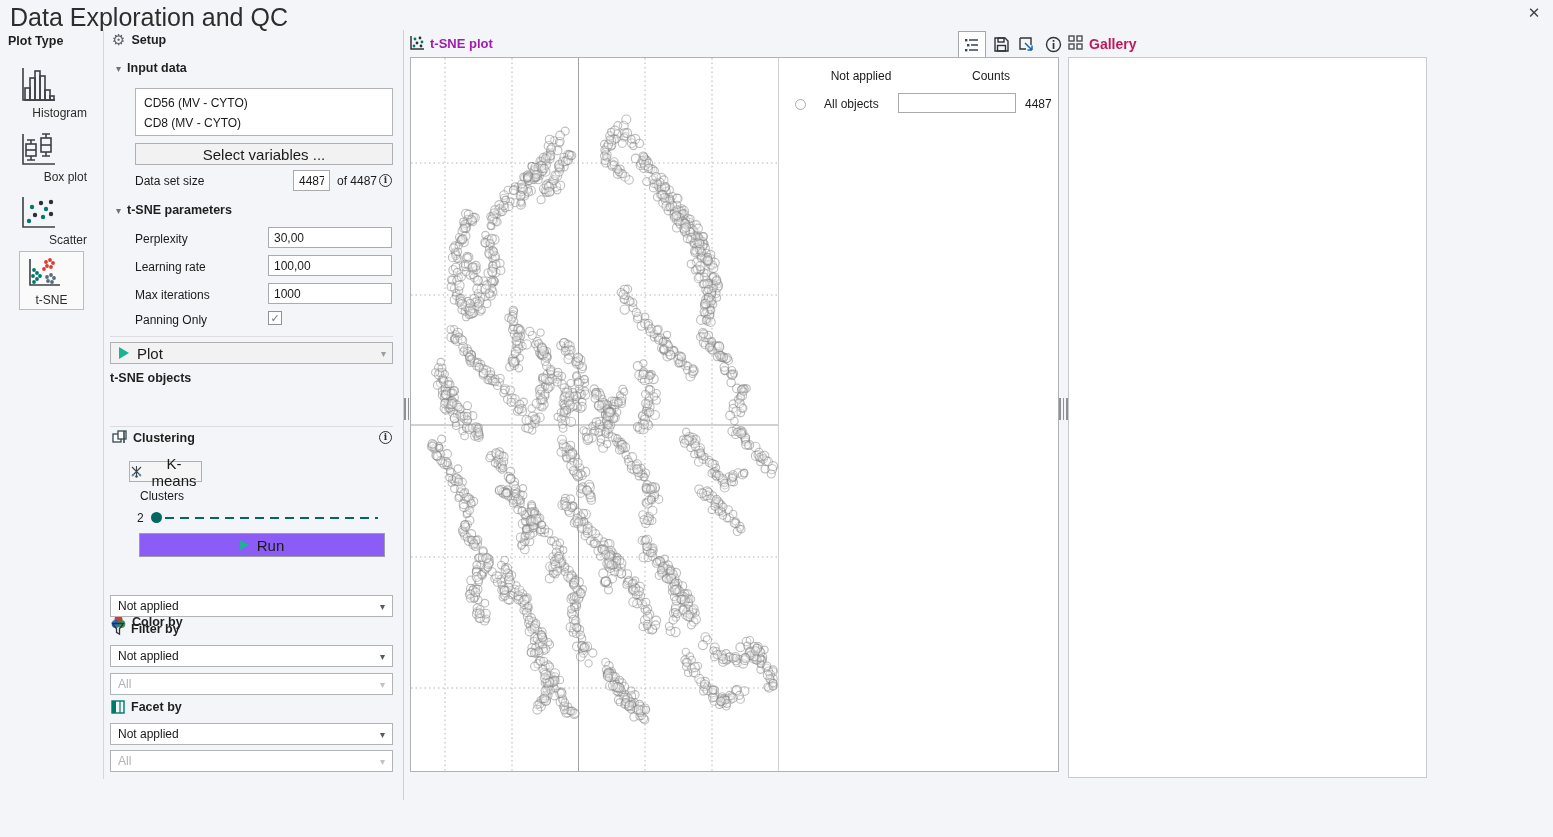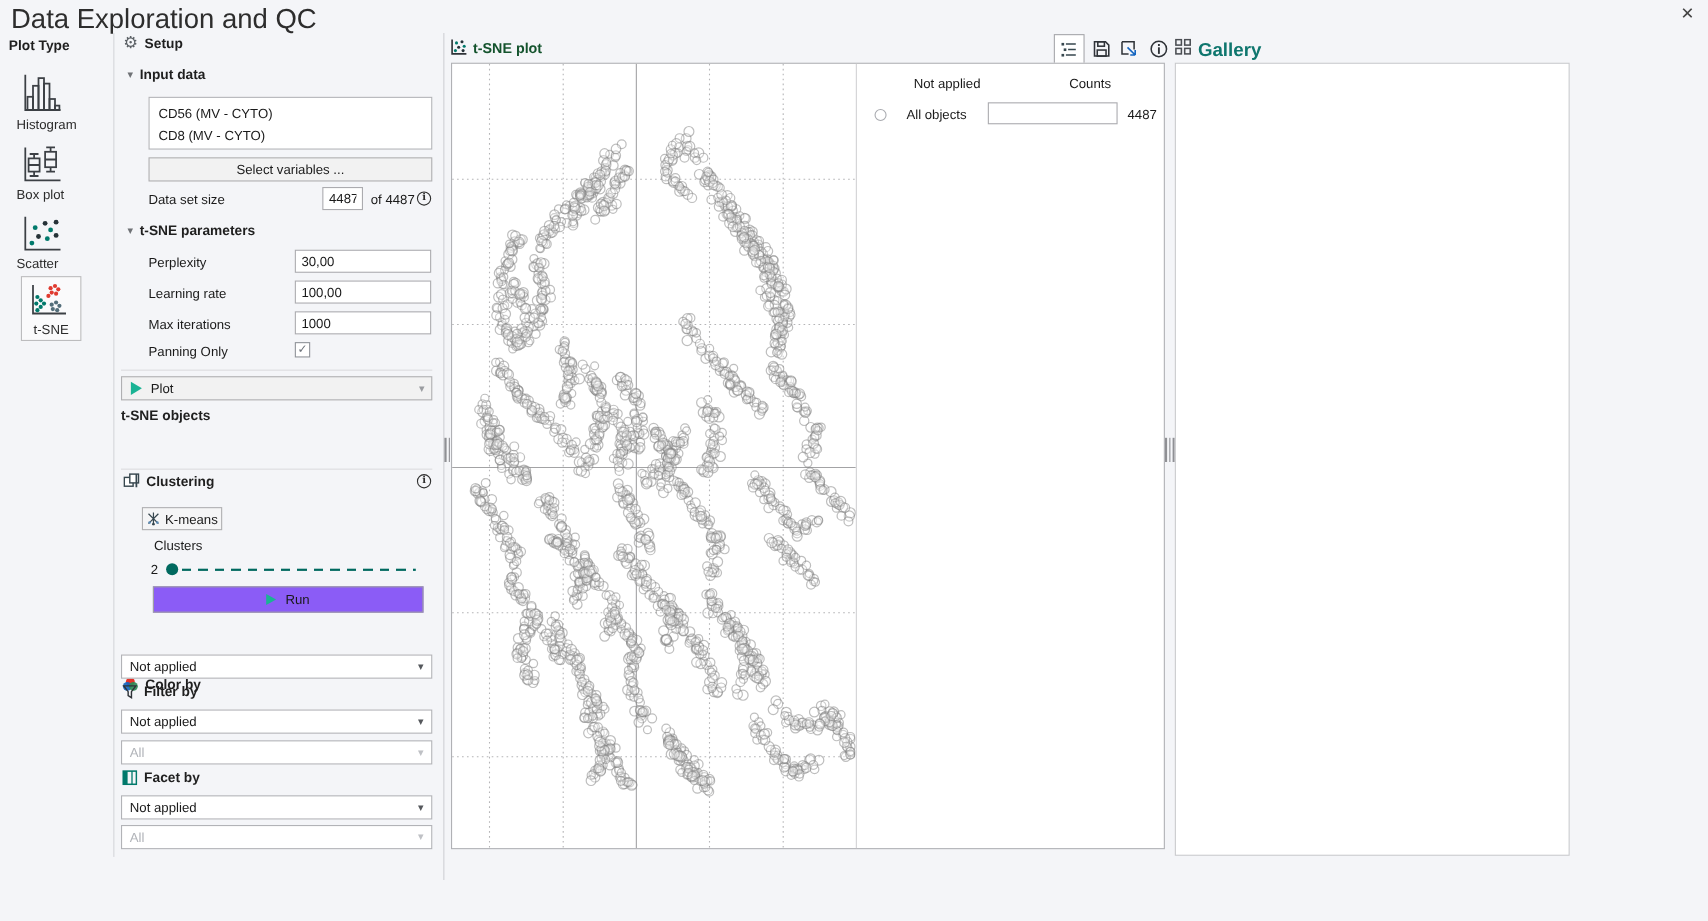--- a/index.html
+++ b/index.html
@@ -11,53 +11,53 @@
 
   
   .win-title{left:10px;top:3px;font-size:25px;color:#2d2d2d;}
   .close-x{right:8px;top:2px;width:22px;height:22px;text-align:center;line-height:22px;font-size:15px;color:#444;cursor:pointer;}
   .close-x::before{content:"\2715";}
 
   
   .rail-divider{left:103px;top:30px;width:1px;height:749px;background:#d5d6da;}
   .mid-divider{left:403px;top:30px;width:1px;height:770px;background:#cfd0d4;}
   .rail-title{left:8px;top:34px;}
-  .pt-item{width:72px;text-align:left;font-size:12px;color:#2b2b2b;}
-  .pt-card{left:19px;top:251px;width:55px;height:59px;background:#fafafb;border:1px solid #bcbcbe;box-sizing:border-box;text-align:center;}
+  .pt-item{width:72px;text-align:right;font-size:12px;color:#2b2b2b;}
+  .pt-card{left:19px;top:251px;width:65px;height:59px;background:#fafafb;border:1px solid #bcbcbe;box-sizing:border-box;text-align:center;}
   .pt-label{display:block;margin-top:2px;font-size:12px;color:#2b2b2b;}
 
   
   .sec-head{display:flex;align-items:center;gap:6px;}
   .chev{color:#6f7276;font-size:10px;}
   .chev::before{content:"\25BE";}
   .gear{color:#5c6166;font-size:15px;line-height:15px;}
   .gear::before{content:"\2699";}
   .varbox{left:135px;top:88px;width:258px;height:48px;background:#fff;border:1px solid #b3b4b8;box-sizing:border-box;padding:4px 8px;font-size:12px;color:#1a1a1a;line-height:20px;}
-  .btn{background:#f2f2f2;border:1px solid #b0b0b2;box-sizing:border-box;font-size:12px;color:#1a1a1a;text-align:center;}
+  .btn{background:#f2f2f2;border:1px solid #b0b0b2;box-sizing:border-box;font-size:15px;color:#1a1a1a;text-align:center;}
   .inp{background:#fff;border:1px solid #ababaf;box-sizing:border-box;font-size:12px;color:#1a1a1a;padding:0 5px;font-family:"Liberation Sans","DejaVu Sans",sans-serif;}
   input.inp{outline:none;}
   .info-circ{width:13px;height:13px;border:1.4px solid #2f2f2f;border-radius:50%;box-sizing:border-box;font-size:9px;font-weight:bold;color:#2f2f2f;text-align:center;line-height:10.5px;font-family:"DejaVu Serif",serif;}
   .info-circ::before{content:"i";}
   .checkbox{width:14px;height:14px;border:1px solid #8f9399;background:#fff;box-sizing:border-box;font-size:11px;line-height:12px;text-align:center;color:#6d737b;}
   .hr{height:1px;background:#dcdcde;}
   .split-btn{left:110px;top:342px;width:283px;height:22px;display:flex;align-items:center;}
   .play{width:0;height:0;border-style:solid;border-width:6px 0 6px 10px;border-color:transparent transparent transparent #1ab394;}
   .dd-arrow{color:#55585c;font-size:10px;}
   .dd-arrow::before{content:"\25BE";}
   .progress-track{left:110px;top:392px;width:284px;height:23px;background:#e4e6e9;}
   .progress-fill{height:100%;background:#a6d32b;display:flex;align-items:center;justify-content:center;font-size:12px;color:#3a3a3a;}
   .slider-dash{height:2px;background:repeating-linear-gradient(90deg,#00695f 0 9px,transparent 9px 15px);}
   .slider-dot{width:11px;height:11px;border-radius:50%;background:#00695f;}
   .dropdown{background:#fff;border:1px solid #b2b3b7;box-sizing:border-box;height:22px;display:flex;align-items:center;padding:0 7px;font-size:12px;color:#1a1a1a;}
   .dropdown .grow{flex:1;}
   .dropdown.disabled{color:#b0b3b8;}
   .dropdown.disabled .dd-arrow{color:#bfc1c5;}
 
   
-  .plot-head-title{left:430px;top:36px;font-size:13px;font-weight:bold;color:#14532d;}
+  .plot-head-title{left:430px;top:36px;font-size:13px;font-weight:bold;color:#a21caf;}
   .plot-box{left:410px;top:57px;width:649px;height:715px;background:#fff;border:1px solid #b0b1b5;box-sizing:border-box;}
   .plot-area{position:absolute;left:0;top:0;width:367px;height:713px;border-right:1px solid #d2d2d4;}
   .toolbtn{width:26px;height:26px;display:flex;align-items:center;justify-content:center;}
   .toolbtn.boxed{border:1px solid #a5a6aa;background:#fff;}
   .legend-col{position:absolute;font-size:12px;color:#1a1a1a;text-align:center;}
   .radio{width:11px;height:11px;border:1px solid #a9abb0;border-radius:50%;background:#fff;box-sizing:border-box;}
 
   
   .grip{width:9px;height:22px;display:flex;gap:2px;align-items:stretch;justify-content:center;}
   .grip i{width:1.6px;background:#8f9094;}
@@ -367,21 +367,21 @@
   <div class="abs" style="left:1068px;top:35px;">
     <svg width="15" height="15" viewBox="0 0 15 15">
       <g stroke="#4a4d52" stroke-width="1.4" fill="none">
         <rect x="1" y="1" width="5" height="5"></rect>
         <rect x="9" y="1" width="5" height="5"></rect>
         <rect x="1" y="9" width="5" height="5"></rect>
         <rect x="9" y="9" width="5" height="5"></rect>
       </g>
     </svg>
   </div>
-  <div class="abs" style="left:1089px;top:36px;font-size:17px;font-weight:bold;color:#0f766e;">Gallery</div>
+  <div class="abs" style="left:1089px;top:36px;font-size:14px;font-weight:bold;color:#be185d;">Gallery</div>
 
   <div class="abs plot-box">
     <div class="plot-area">
       <svg id="tsne-svg" width="367" height="713" viewBox="0 0 367 713">
           <line x1="34" y1="0" x2="34" y2="713" stroke="#b5b5b7" stroke-width="1" stroke-dasharray="1.5 3"></line>
           <line x1="101" y1="0" x2="101" y2="713" stroke="#b5b5b7" stroke-width="1" stroke-dasharray="1.5 3"></line>
           <line x1="234" y1="0" x2="234" y2="713" stroke="#b5b5b7" stroke-width="1" stroke-dasharray="1.5 3"></line>
           <line x1="301" y1="0" x2="301" y2="713" stroke="#b5b5b7" stroke-width="1" stroke-dasharray="1.5 3"></line>
           <line x1="0" y1="105" x2="367" y2="105" stroke="#b5b5b7" stroke-width="1" stroke-dasharray="1.5 3"></line>
           <line x1="0" y1="237" x2="367" y2="237" stroke="#b5b5b7" stroke-width="1" stroke-dasharray="1.5 3"></line>

